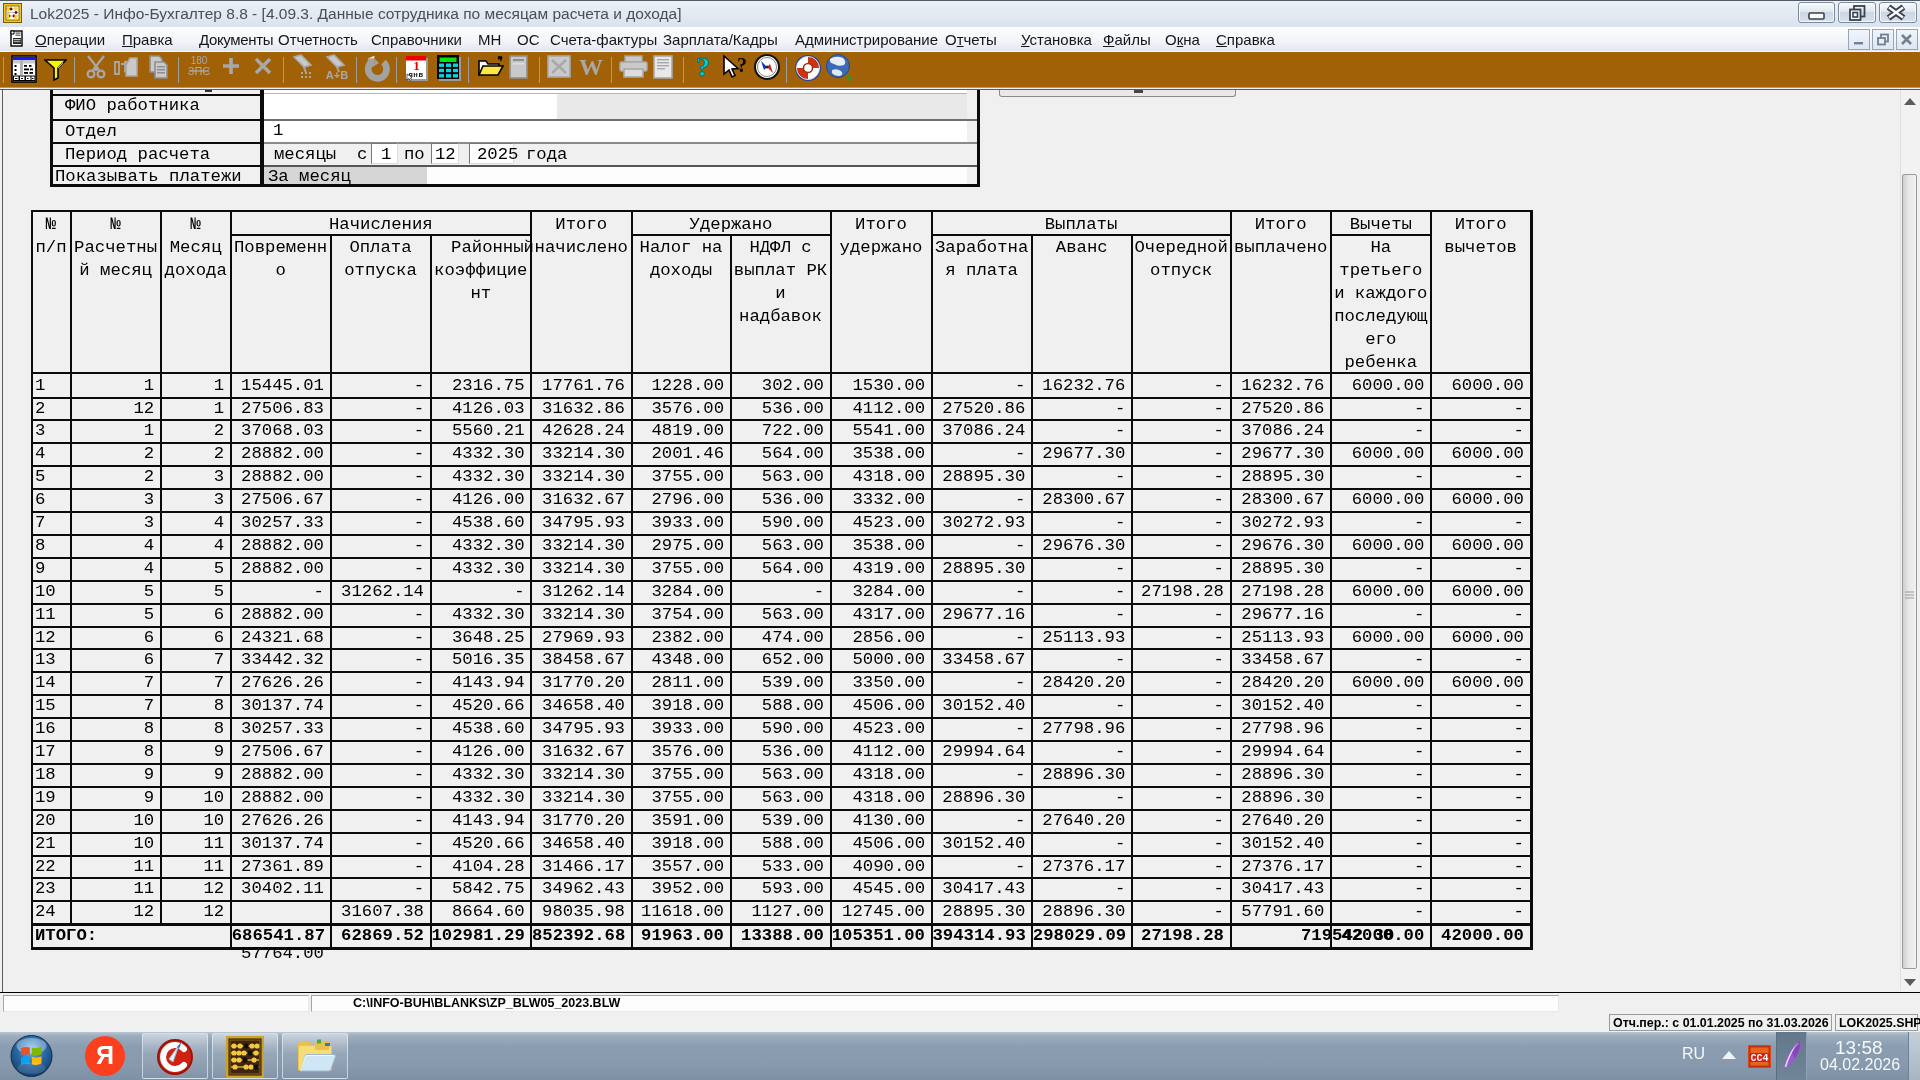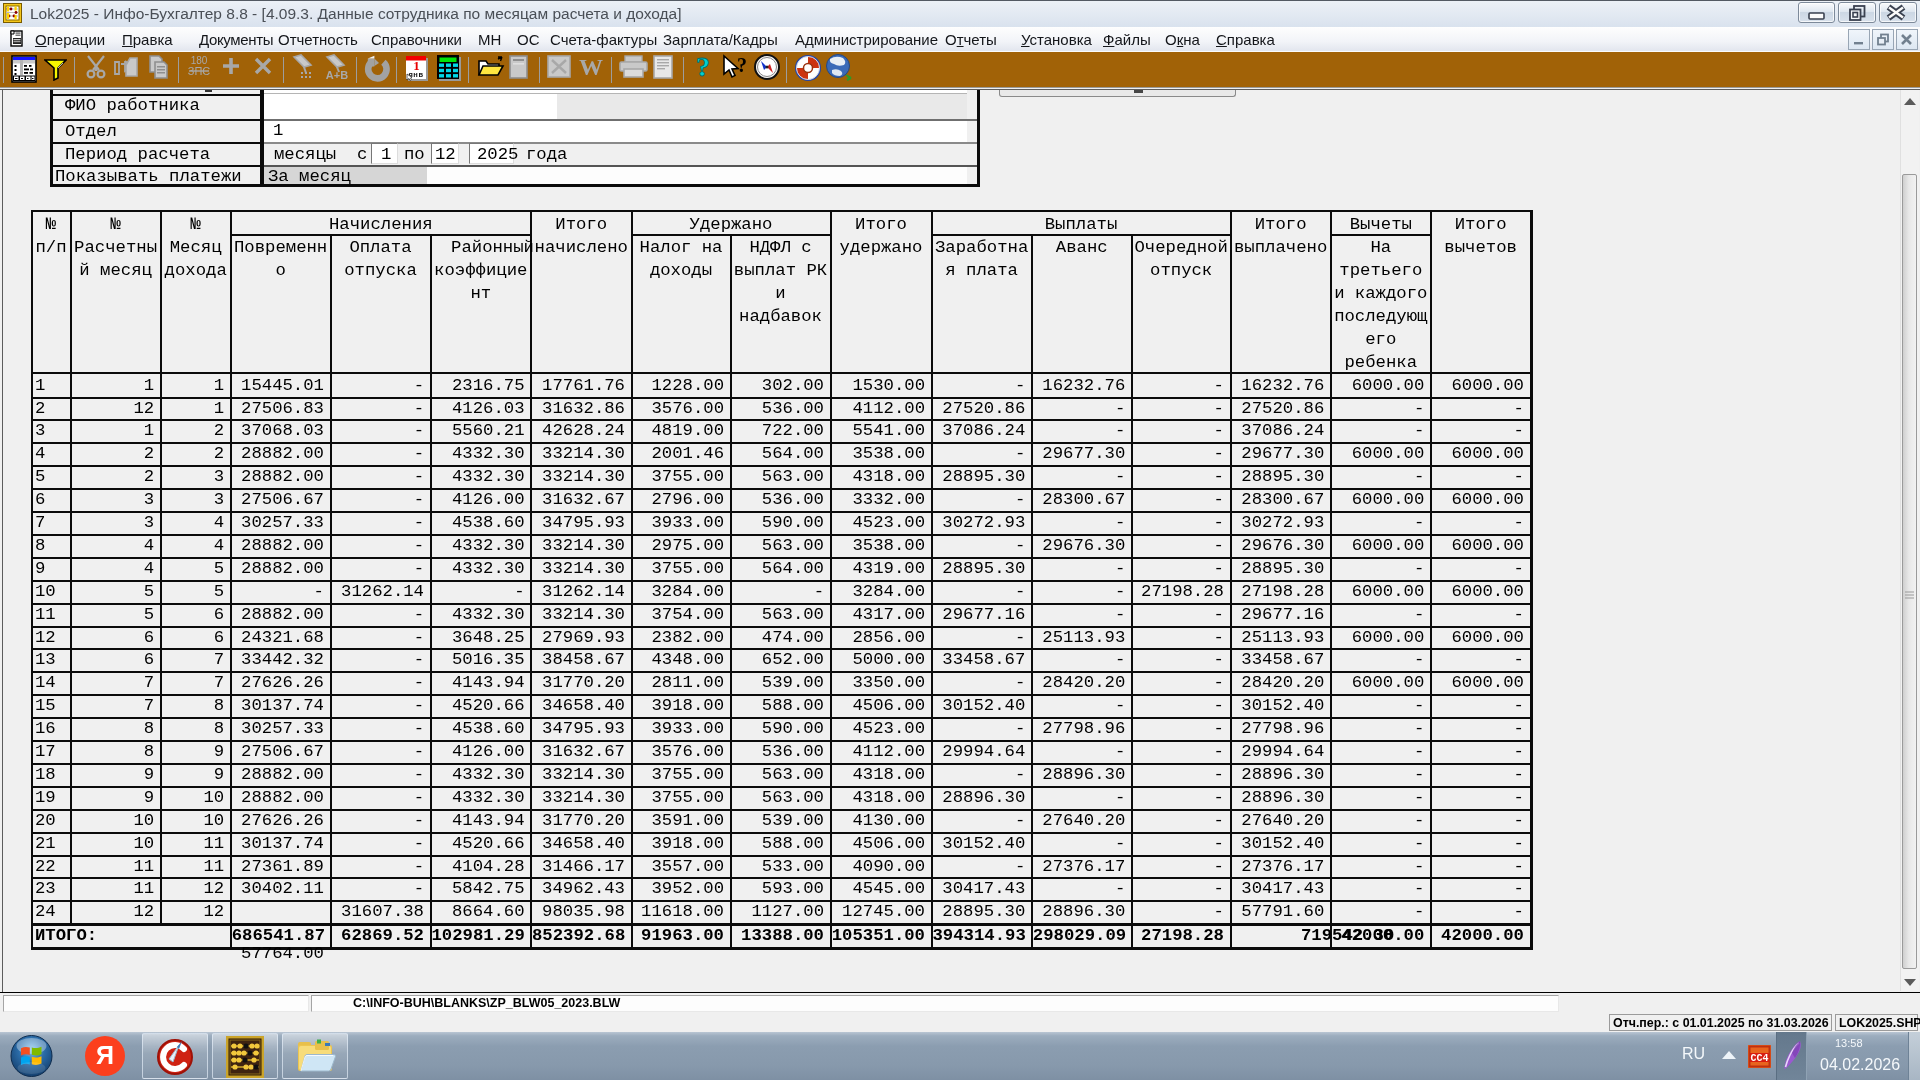--- a/index.html
+++ b/index.html
@@ -940,15 +940,15 @@
 <rect x="1.5" y="1.5" width="20" height="20" fill="none" stroke="#c03010" stroke-width="2"></rect>
 <rect x="2" y="8" width="19" height="9" fill="#d81c10"></rect>
 <text x="11.5" y="16" text-anchor="middle" font-family="Liberation Mono" font-size="10" font-weight="bold" fill="#fff">CC4</text>
 </svg>
 <div class="abs" style="left:1776px;top:0px;width:31px;height:48px;background:linear-gradient(#64788c,#718599);border-left:1px solid #5a6e82;border-right:1px solid #8fa2b4"></div>
 <svg class="abs" style="left:1780px;top:7px" width="24" height="34" viewBox="0 0 24 34">
 <path d="M20,2 Q23,8 16,18 Q10,26 5,30 Q4,31 4.5,28 Q6,18 12,10 Q16,4 20,2 Z" fill="#9b59d0"></path>
 <path d="M19,4 Q14,8 10,16 Q7,22 5.5,28" stroke="#e8d8f8" stroke-width="1.6" fill="none"></path>
 <path d="M20,2 Q21,10 15,19 L12,14 Q15,6 20,2 Z" fill="#7a3fb0" opacity=".7"></path>
 </svg>
-<div class="traytxt" style="left:1835px;top:5px;font-size:11px">13:58</div>
+<div class="traytxt" style="left:1835px;top:5px;font-size:19px">13:58</div>
 <div class="traytxt" style="left:1820px;top:24px;font-size:16px">04.02.2026</div>
 <div class="abs" style="left:1908px;top:0px;width:12px;height:48px;background:linear-gradient(#c4cfd9,#a8b6c4);border-left:1px solid #6e8296"></div>
 </div>
 </body></html>

